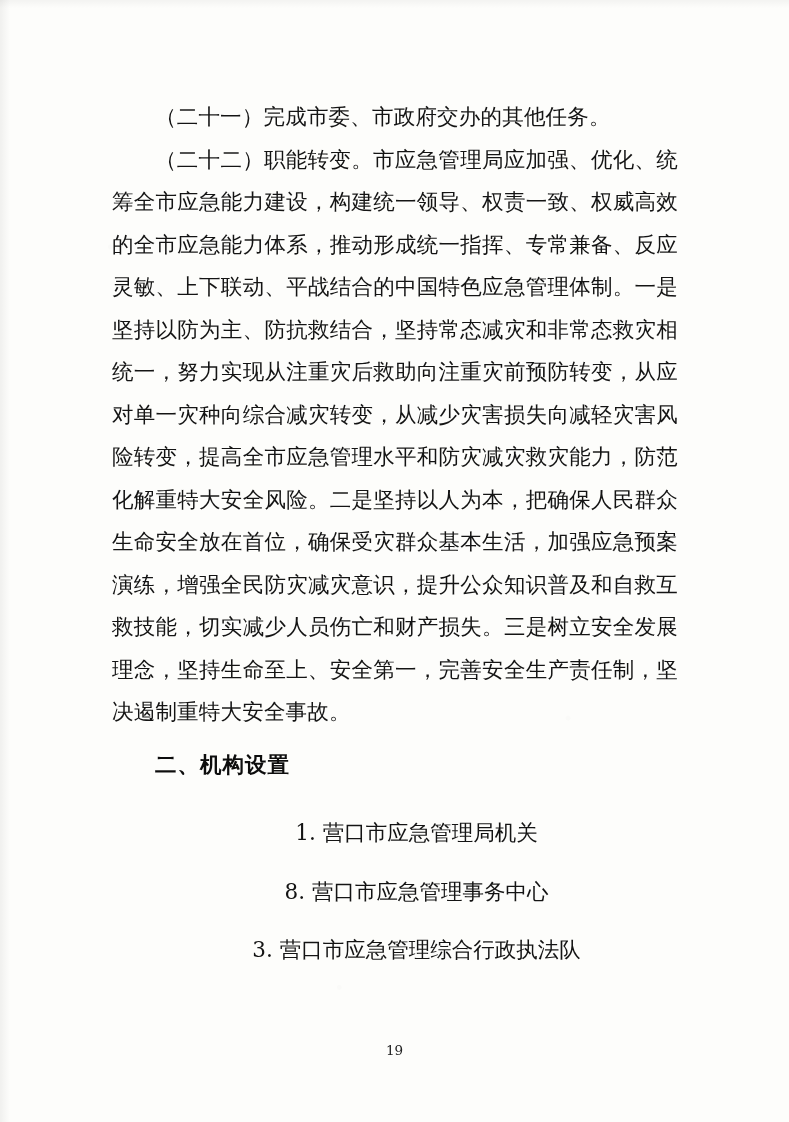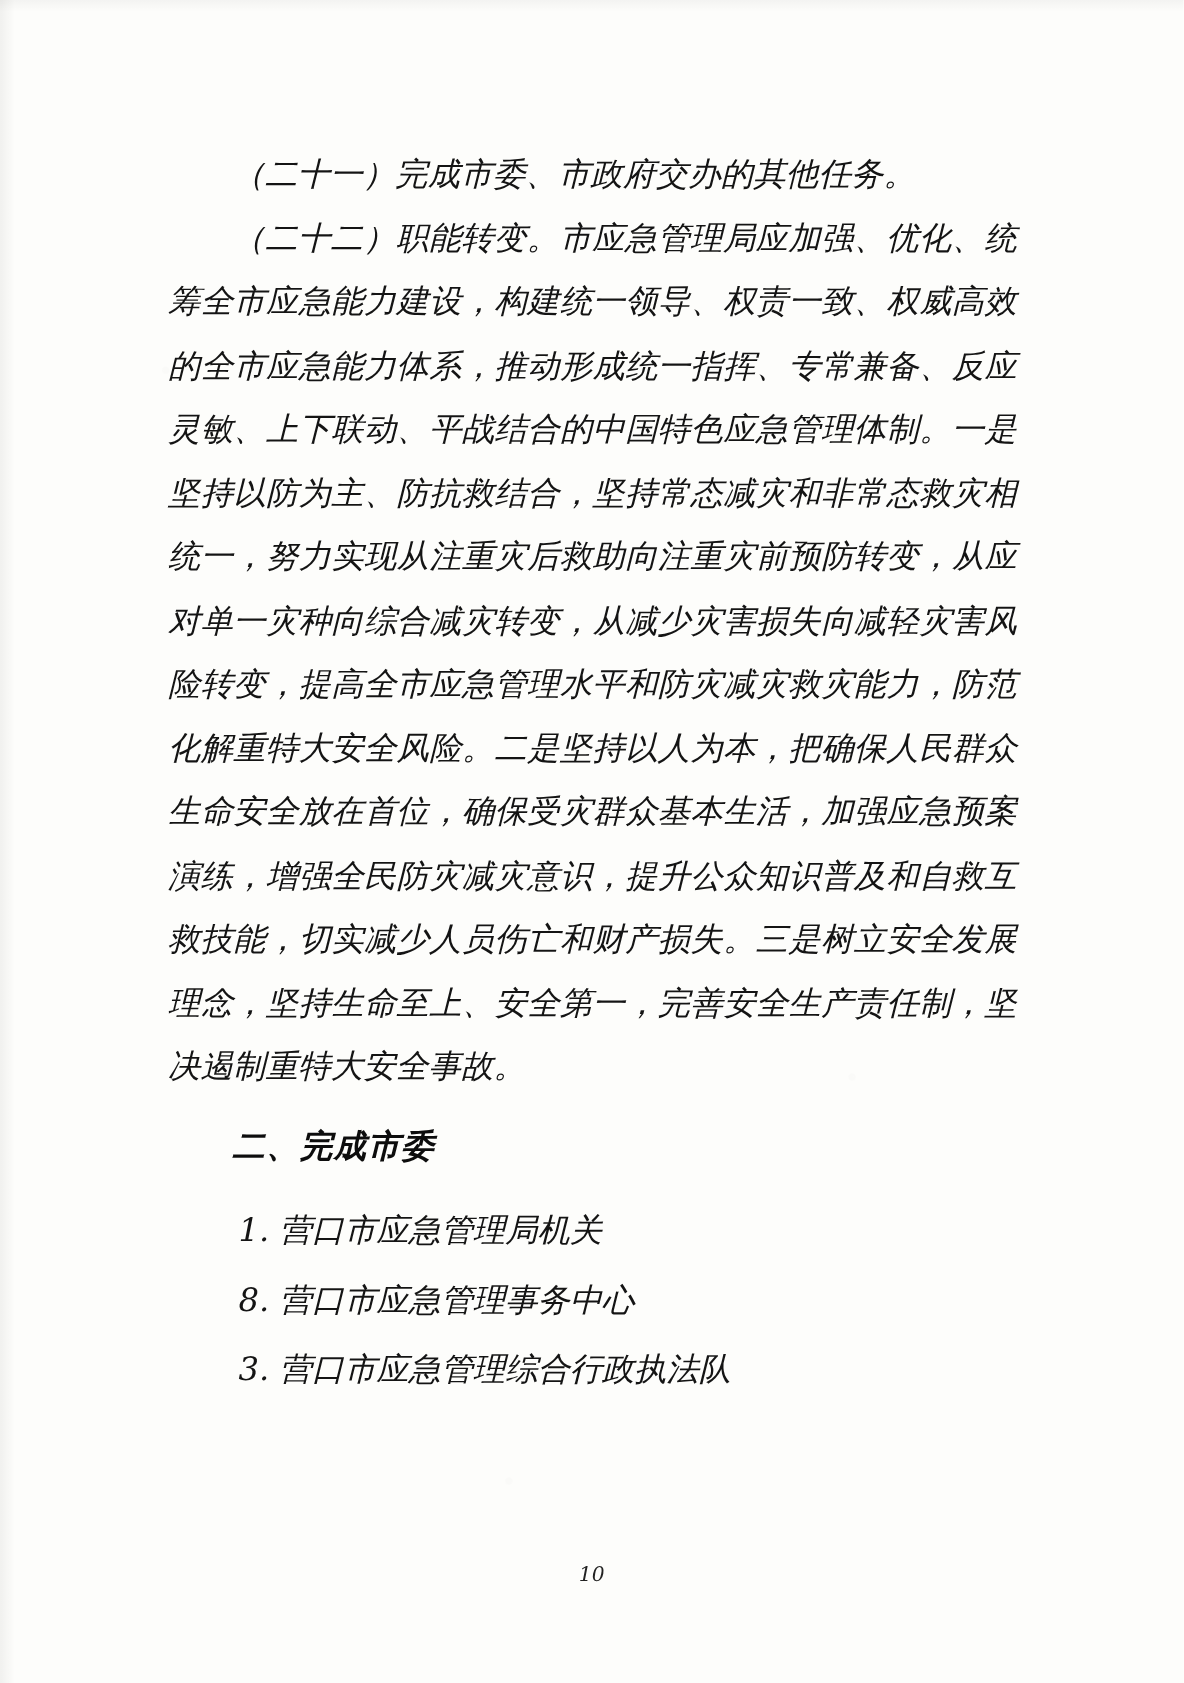--- a/index.html
+++ b/index.html
@@ -13,21 +13,20 @@
     font-family: "DejaVu Serif", "Liberation Serif", serif;
     color: #1a1a1a;
     overflow: hidden;
   }
   .page {
     position: relative;
     width: 789px;
     height: 1122px;
     box-sizing: border-box;
     background: #fdfdfb;
-    font-style: italic;
   }
   .content {
     position: absolute;
     left: 112px;
     top: 96px;
     width: 566px;
   }
   .para {
     font-size: 21.5px;
     line-height: 42.5px;
@@ -47,22 +46,23 @@
     font-weight: bold;
     text-indent: 43px;
     margin: 6px 0 0 0;
     letter-spacing: 1px;
     color: #0d0d0d;
   }
   .list-item {
     font-size: 21.5px;
     line-height: 42.5px;
     text-indent: 43px;
-    margin: 4px;
+    margin: 16px;
     color: #141414;
+    text-align: center;
   }
   .gap-sm { height: 4px; }
   .gap-md { height: 10px; }
   .page-number {
     position: absolute;
     left: 0;
     right: 0;
     top: 1042px;
     text-align: center;
     font-size: 13.5px;
@@ -100,24 +100,24 @@
   <div class="paper-texture"></div>
 
   <div class="content">
 
     <p class="para indent">（二十一）完成市委、市政府交办的其他任务。</p>
 
     <p class="para indent">（二十二）职能转变。市应急管理局应加强、优化、统筹全市应急能力建设，构建统一领导、权责一致、权威高效的全市应急能力体系，推动形成统一指挥、专常兼备、反应灵敏、上下联动、平战结合的中国特色应急管理体制。一是坚持以防为主、防抗救结合，坚持常态减灾和非常态救灾相统一，努力实现从注重灾后救助向注重灾前预防转变，从应对单一灾种向综合减灾转变，从减少灾害损失向减轻灾害风险转变，提高全市应急管理水平和防灾减灾救灾能力，防范化解重特大安全风险。二是坚持以人为本，把确保人民群众生命安全放在首位，确保受灾群众基本生活，加强应急预案演练，增强全民防灾减灾意识，提升公众知识普及和自救互救技能，切实减少人员伤亡和财产损失。三是树立安全发展理念，坚持生命至上、安全第一，完善安全生产责任制，坚决遏制重特大安全事故。</p>
 
     <div class="gap-sm"></div>
 
-    <h2 class="section-heading">二、完成市委</h2>
+    <h2 class="section-heading">二、机构设置</h2>
 
 
     <div class="gap-md"></div>
 
     <p class="list-item">1. 营口市应急管理局机关</p>
     <p class="list-item">8. 营口市应急管理事务中心</p>
     <p class="list-item">3. 营口市应急管理综合行政执法队</p>
   </div>
 
-  <div class="page-number">10</div>
+  <div class="page-number">19</div>
 </div>
 
 </body></html>

